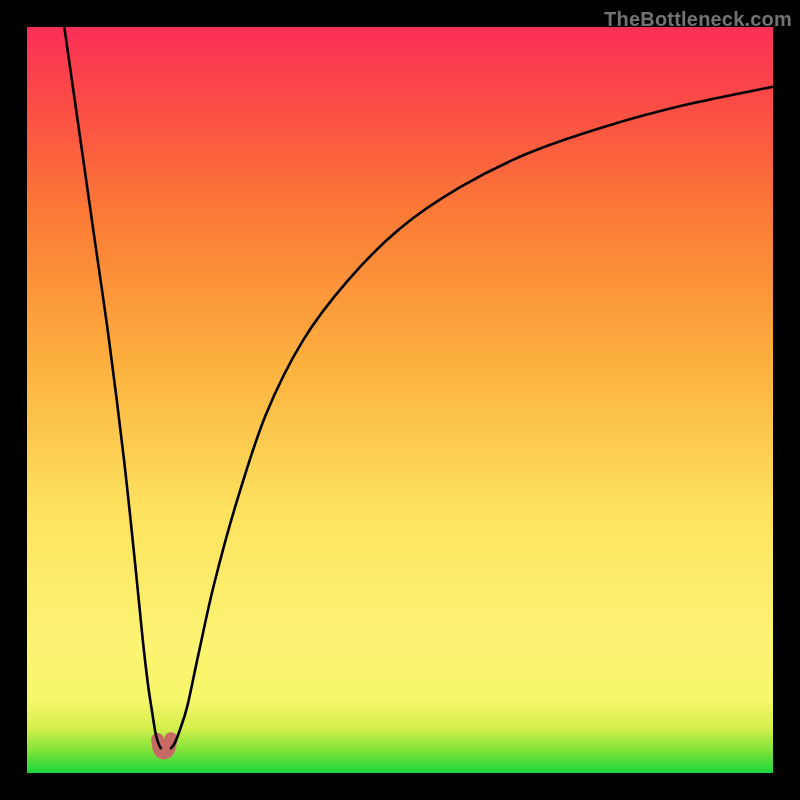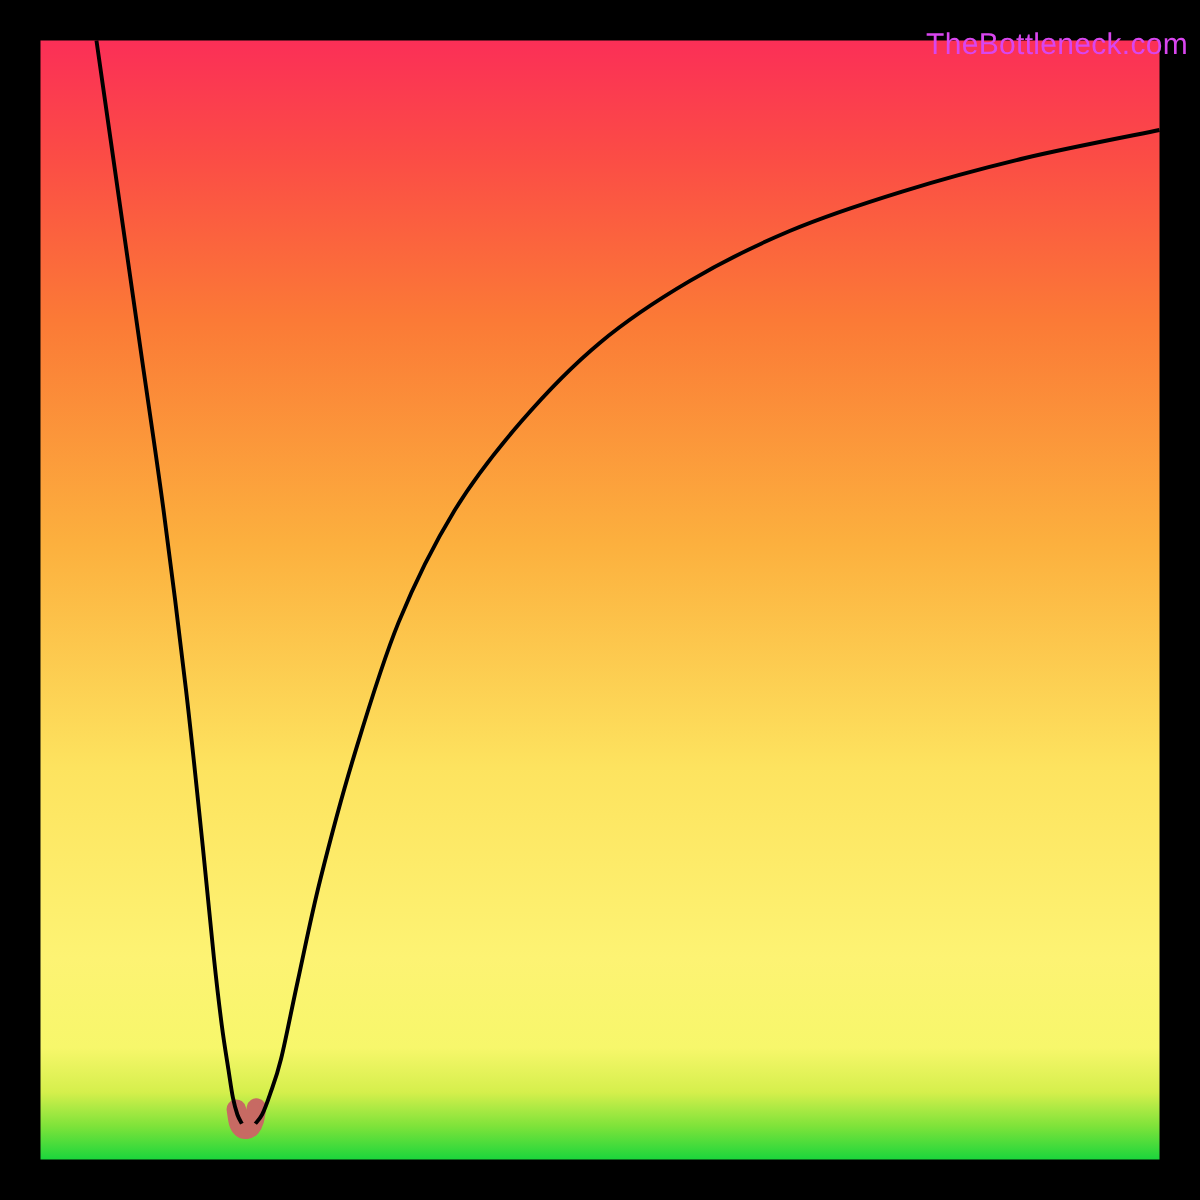--- a/index.html
+++ b/index.html
@@ -12,25 +12,25 @@
     font-family: Arial, Helvetica, sans-serif;
   }
   .frame {
     position: relative;
     width: 800px;
     height: 800px;
     background: #000;
   }
   .watermark {
     position: absolute;
-    top: 19px;
+    top: 8px;
     right: 8px;
-    color: #d946ef;
+    color: #737373;
     font-size: 20px;
-    font-weight: 400;
+    font-weight: 700;
     letter-spacing: 0.2px;
     z-index: 10;
   }
   svg {
     display: block;
   }
 </style>
 </head>
 <body>
 

